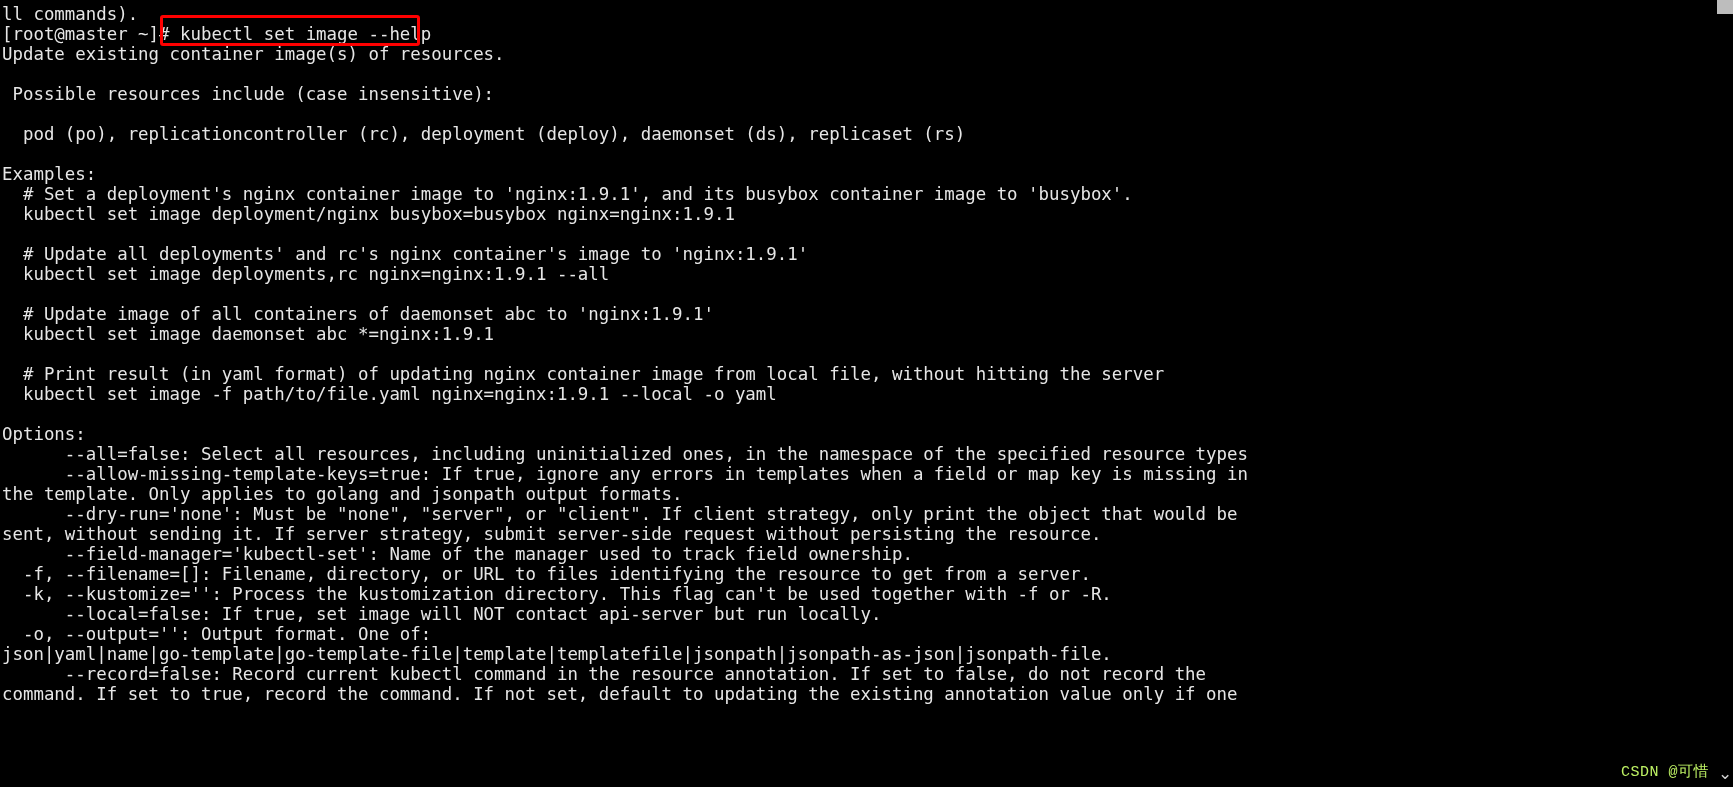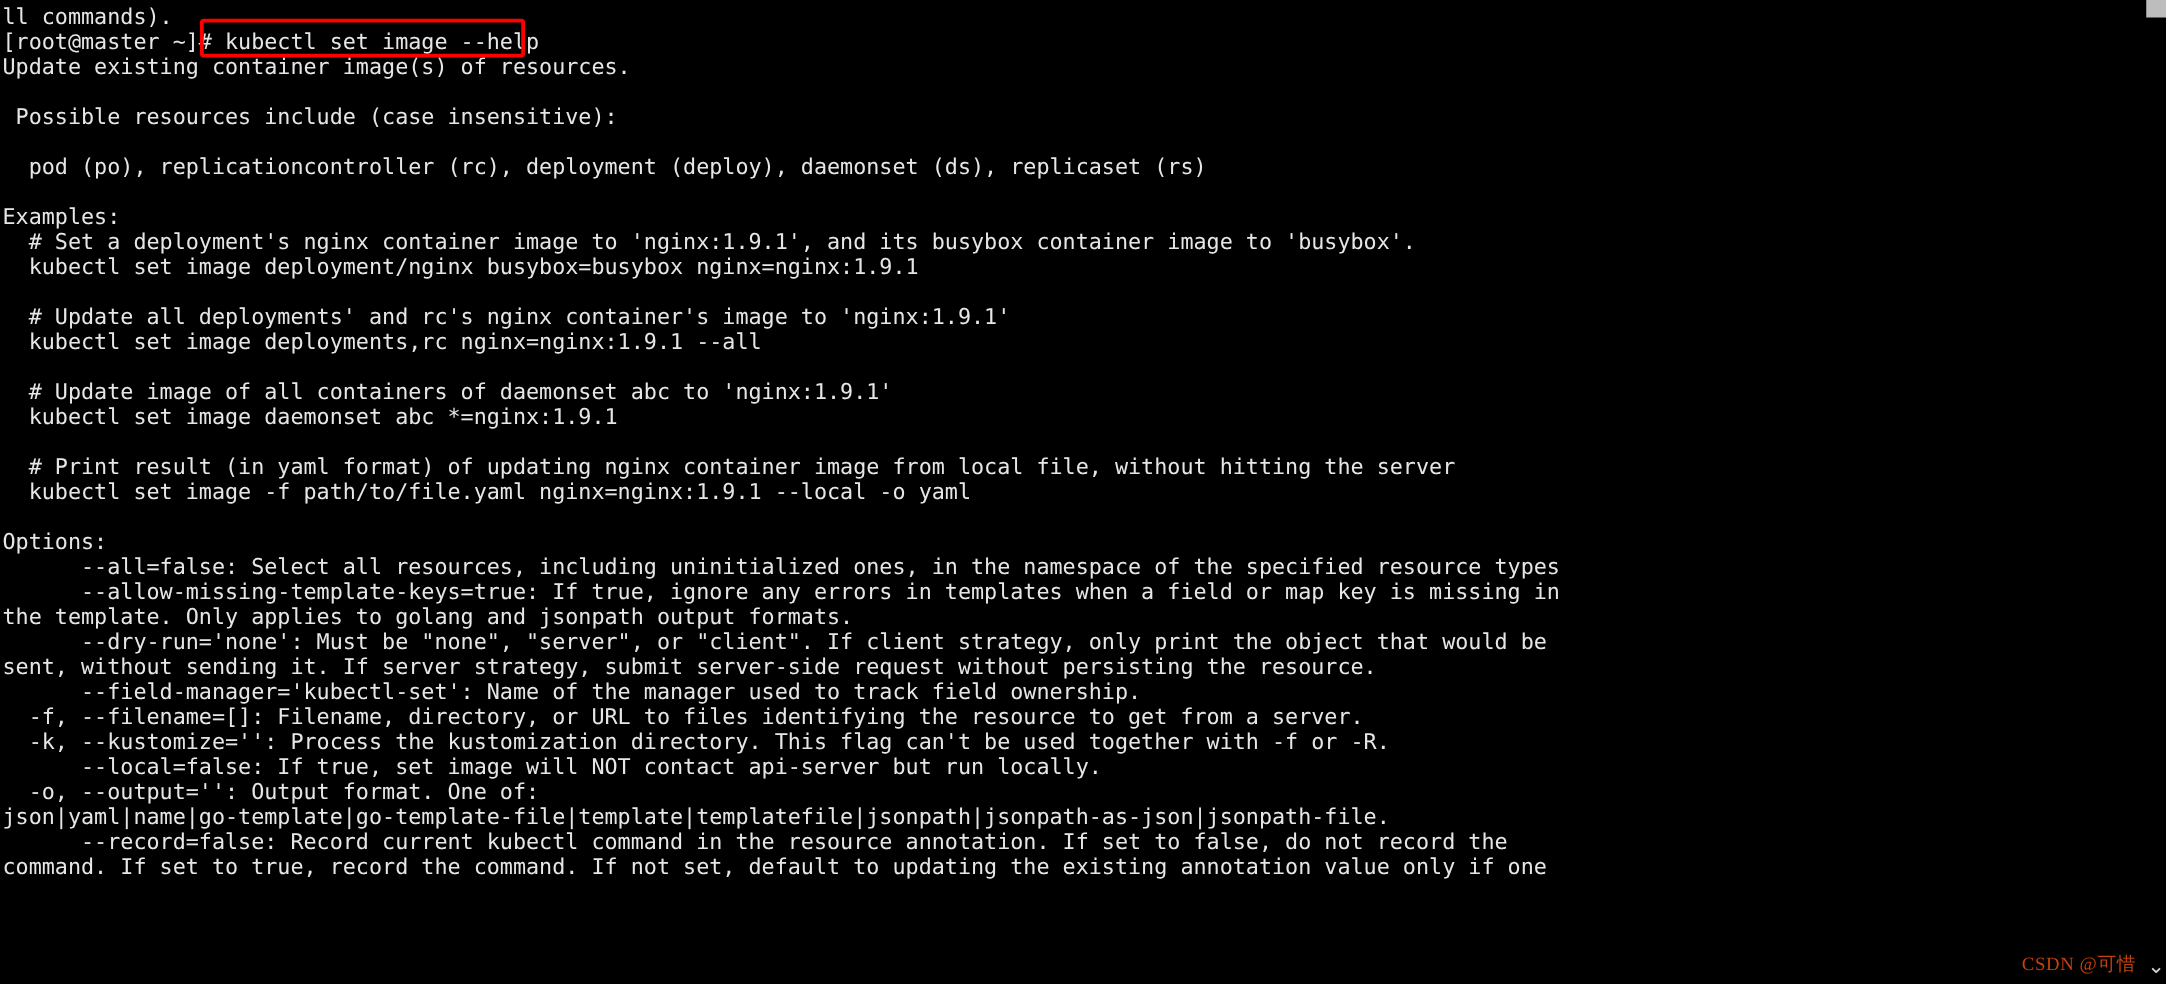--- a/index.html
+++ b/index.html
@@ -50,22 +50,22 @@
     border: 3px solid #ff0000;
     border-radius: 3px;
     box-sizing: border-box;
     pointer-events: none;
   }
   
   #watermark {
     position: absolute;
     right: 24px;
     bottom: 6px;
-    color: #c2410c;
-    font-family: Liberation Serif, serif;
+    color: #bef264;
+    font-family: Liberation Mono, monospace;
     font-size: 15px;
     letter-spacing: 0.5px;
     white-space: nowrap;
   }
   #scroll-thumb {
     position: absolute;
     right: 0px;
     top: 0px;
     width: 16px;
     height: 14px;

